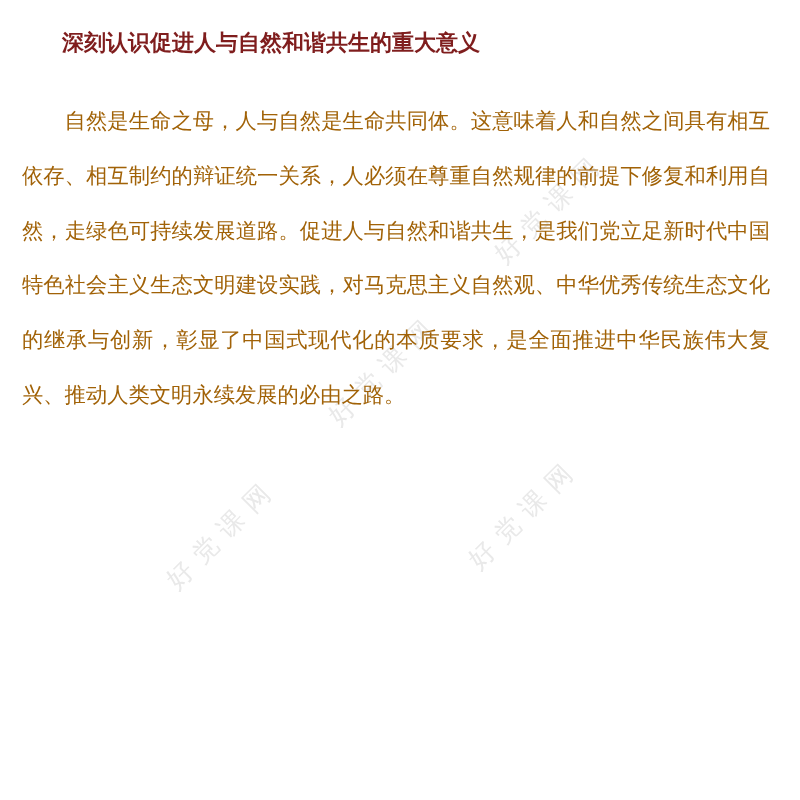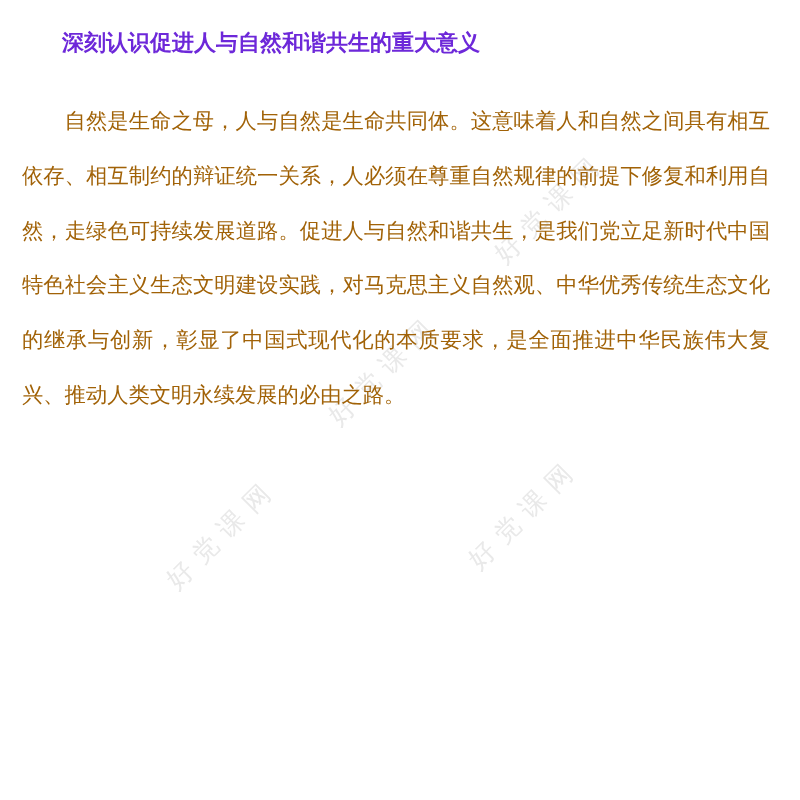--- a/index.html
+++ b/index.html
@@ -42,21 +42,21 @@
   .content {
     position: relative;
     z-index: 1;
     padding: 29px 30px 0 22px;
   }
   .doc-title {
     margin: 0 0 0 40px;
     font-size: 22px;
     line-height: 28px;
     font-weight: bold;
-    color: #6d28d9;
+    color: #7f1d1d;
   }
   .para {
     font-size: 21.3px;
     line-height: 54.8px;
     text-align: justify;
     text-indent: 2em;
     color: #a16207;
     letter-spacing: 0;
     line-break: strict;
   }

